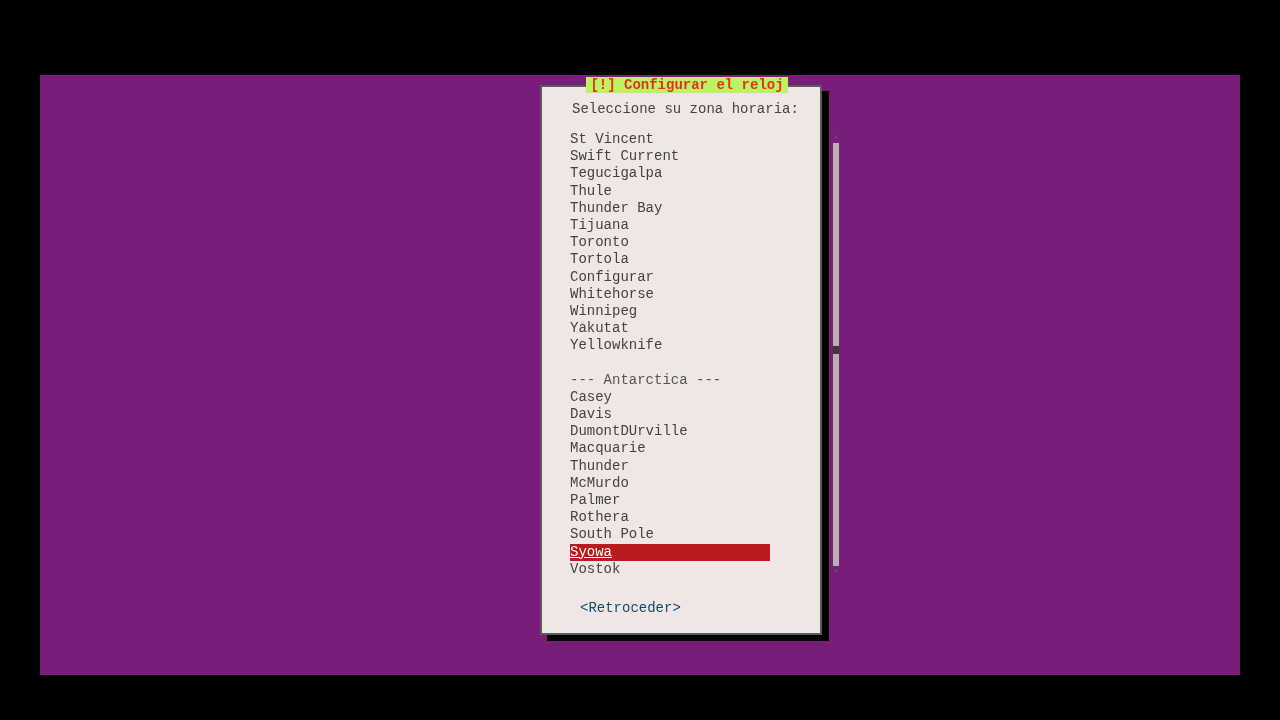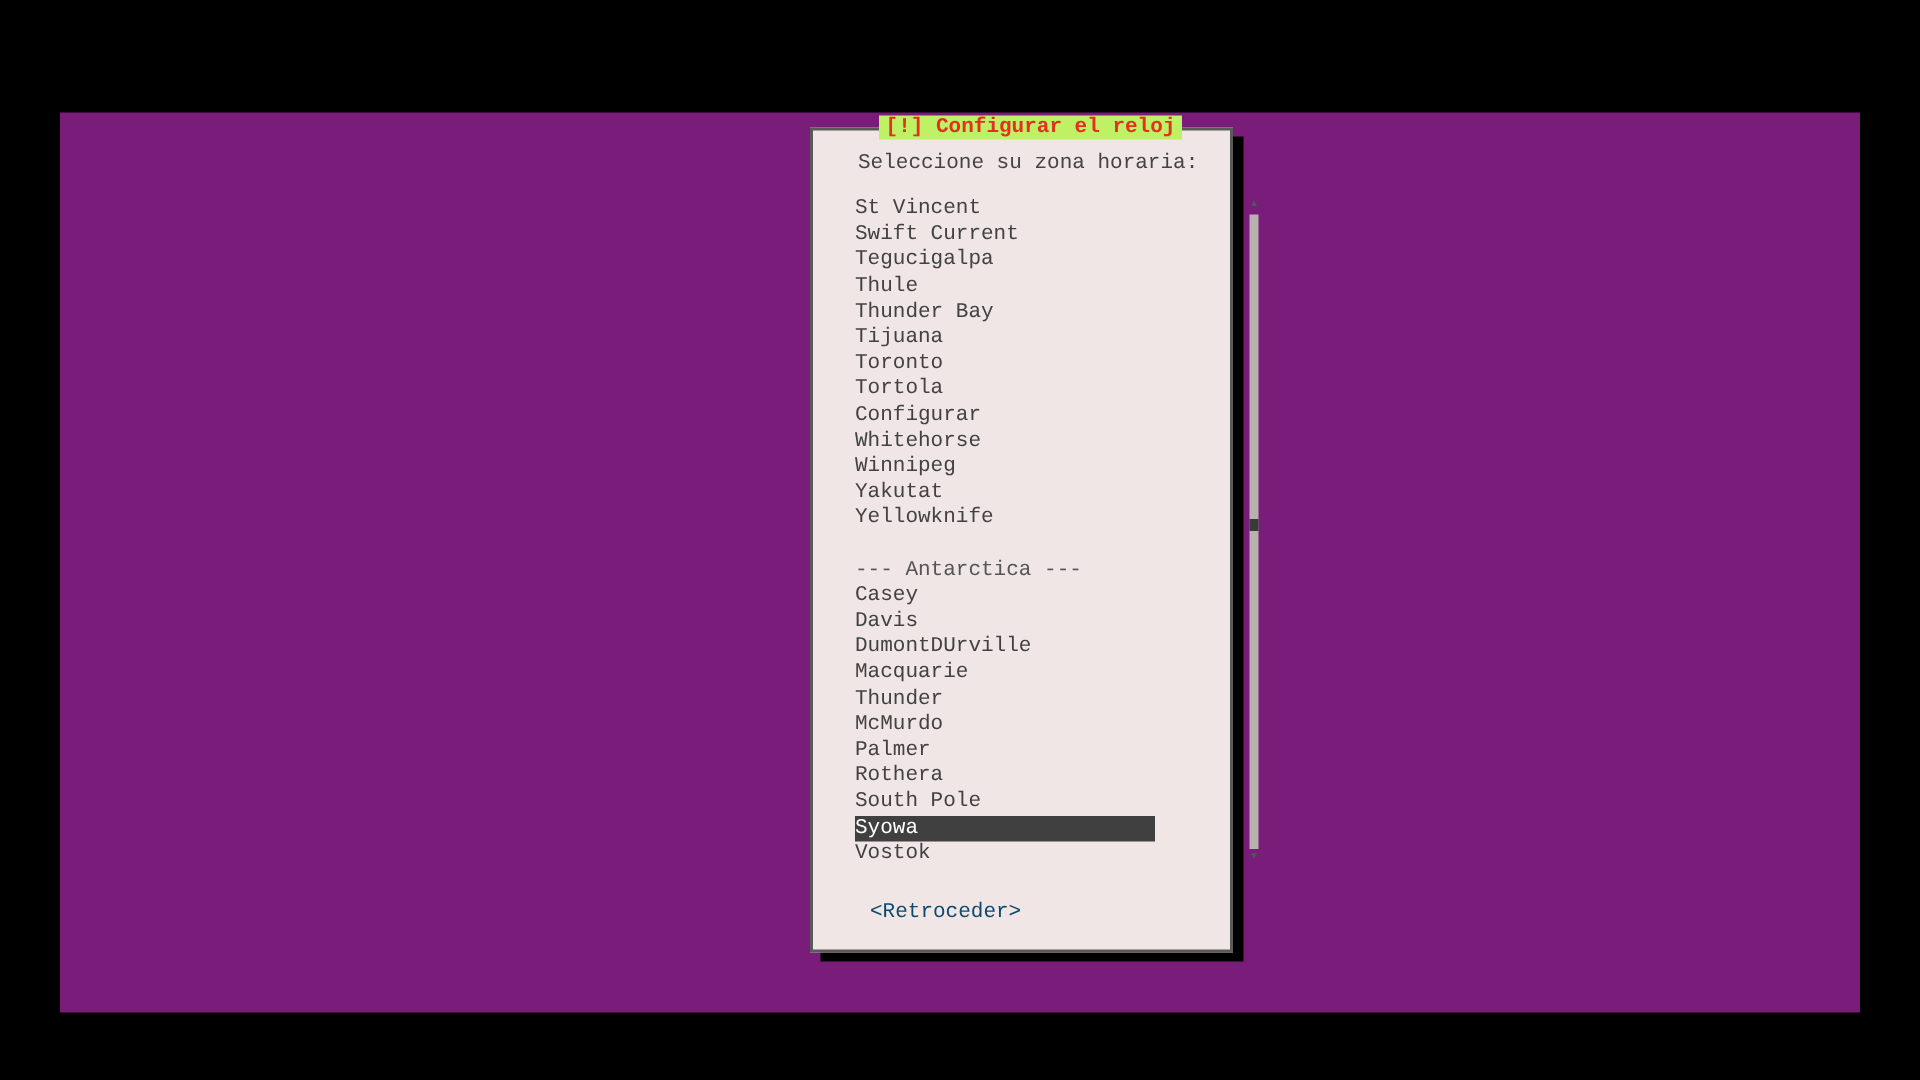--- a/index.html
+++ b/index.html
@@ -73,22 +73,23 @@
   .list .row {
     height: 17.2px;
     line-height: 17.2px;
     white-space: pre;
     color: #424242;
     cursor: pointer;
   }
   .list .row.blank { cursor: default; }
   .list .row.header { color: #555; cursor: default; }
   .list .row.selected {
-    background: #404040;
+    background: #b91c1c;
     color: #fff;
+    text-decoration: underline;
   }
   .scrollbar {
     position: absolute;
     right: -30px;
     top: 0;
     width: 8px;
     height: 100%;
   }
   .sb-arrow {
     height: 12px;

